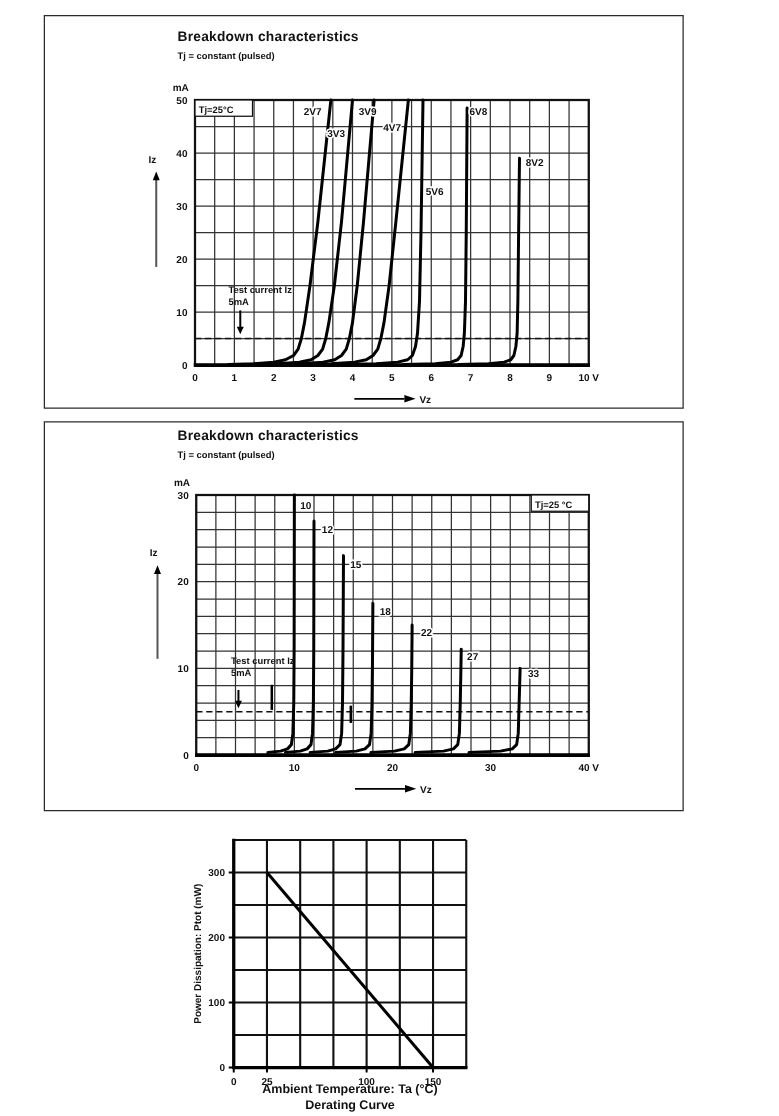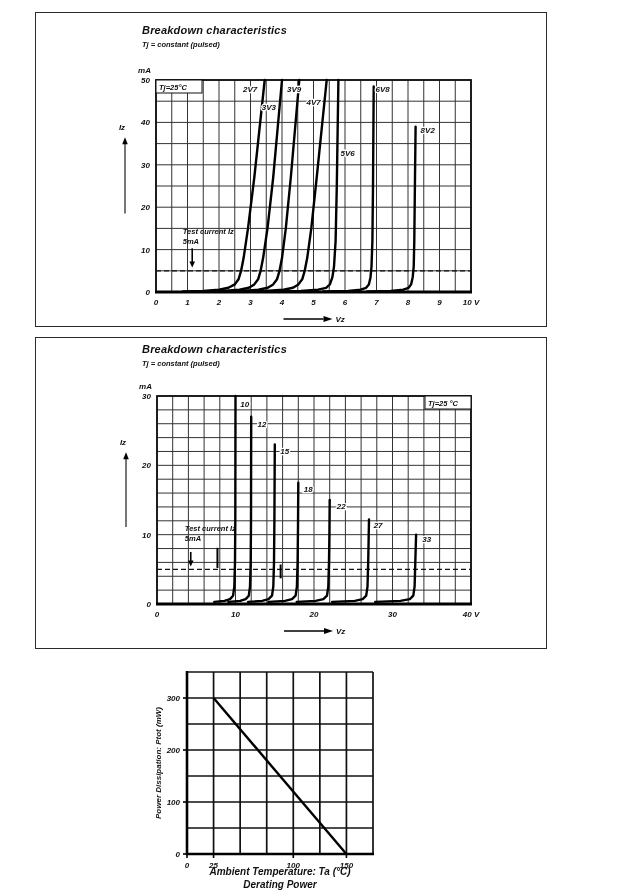--- a/index.html
+++ b/index.html
@@ -1,17 +1,17 @@
 <!DOCTYPE html>
 <html><head>
 <meta charset="utf-8">
 <style>
   html,body{margin:0;padding:0;background:#fff;}
   #page{position:relative;width:562px;height:893px;background:#fff;overflow:hidden;
-        font-family:"Liberation Sans",sans-serif;color:#111;font-style:italic;}
+        font-family:"Liberation Sans",sans-serif;color:#111;}
   .frame{position:absolute;border:1.6px solid #2b2b2b;background:#fff;}
   .lbl{position:absolute;color:#111;}
   .title{font-size:11px;font-weight:700;letter-spacing:.2px;}
   .sub{font-size:7.5px;font-weight:700;text-align:center;}
   .axlbl{font-size:10px;font-weight:700;text-align:center;}
   .ylbl-rot{font-size:8px;font-weight:700;transform:rotate(-90deg);transform-origin:center center;
             text-align:center;white-space:nowrap;}
   svg{position:absolute;overflow:visible;}
   svg text{font-family:"Liberation Sans",sans-serif;fill:#111;}
   .tick{font-size:8px;font-weight:700;}
@@ -224,14 +224,14 @@
       <text x="35" y="197" text-anchor="end" class="tick">0</text>
       <line x1="38" y1="142" x2="42" y2="142" stroke="#000" stroke-width="1.6"></line>
       <text x="35" y="145" text-anchor="end" class="tick">100</text>
       <line x1="38" y1="90" x2="42" y2="90" stroke="#000" stroke-width="1.6"></line>
       <text x="35" y="93" text-anchor="end" class="tick">200</text>
       <line x1="38" y1="38" x2="42" y2="38" stroke="#000" stroke-width="1.6"></line>
       <text x="35" y="41" text-anchor="end" class="tick">300</text>
     </svg>
   <div class="lbl ylbl-rot" style="left:80px;top:757px;width:160px;height:12px;">Power Dissipation: Ptot (mW)</div>
   <div class="lbl axlbl" style="left:180px;top:866px;width:200px;">Ambient Temperature: Ta (°C)</div>
-  <div class="lbl axlbl" style="left:180px;top:879px;width:200px;">Derating Power</div>
+  <div class="lbl axlbl" style="left:180px;top:879px;width:200px;">Derating Curve</div>
 </div>
 
 </body></html>

